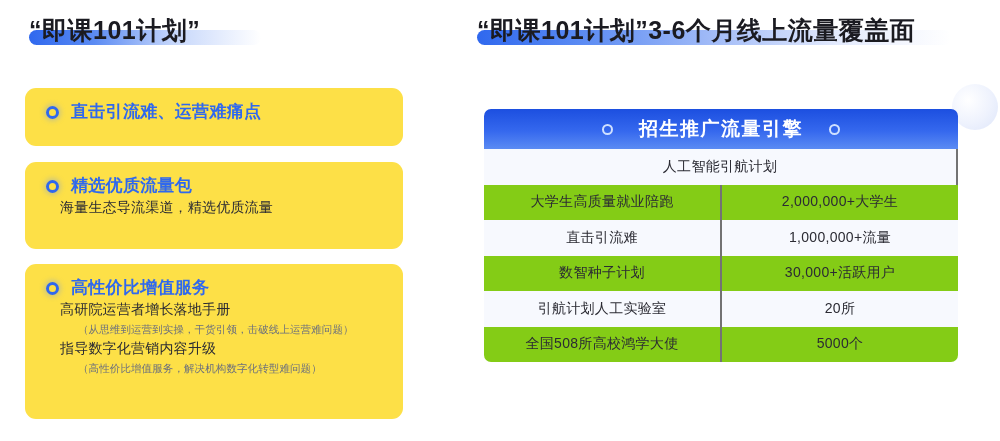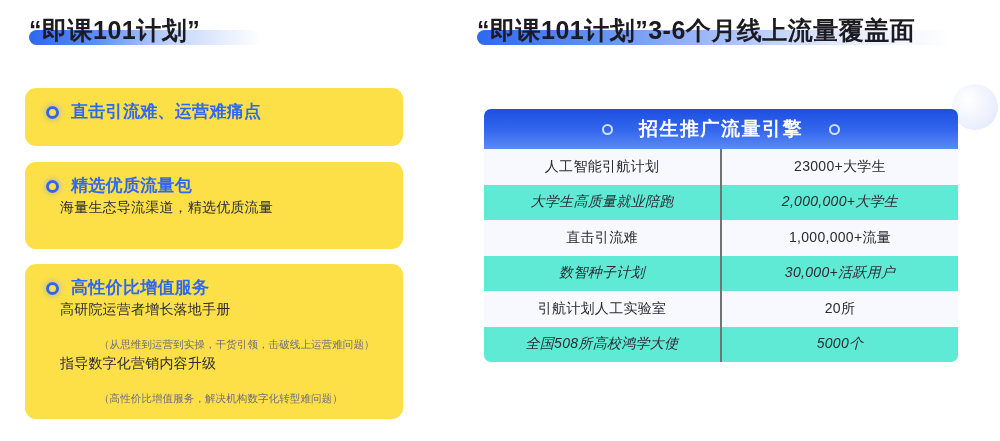--- a/index.html
+++ b/index.html
@@ -100,23 +100,23 @@
     font-weight: normal;
     color: #2b2b33;
     padding-left: 35px;
     line-height: 21px;
     margin-top: 0;
     letter-spacing: 0.2px;
   }
   .card-note {
     font-size: 10.5px;
     color: #6b6f7d;
-    padding-left: 74px;
+    padding-left: 53px;
     line-height: 17px;
-    margin-top: 16px;
+    margin-top: 1px;
     letter-spacing: 0.1px;
   }
 
   
   .right-col {
     position: absolute;
     left: 440px;
     top: 0px;
     width: 560px;
     height: 441px;
@@ -178,21 +178,21 @@
     font-weight: bold;
     color: #ffffff;
     letter-spacing: 1.5px;
   }
 
   .table-row {
     display: flex;
     height: 35.5px;
   }
   .table-row.odd  { background: #f7f9fe; }
-  .table-row.even { background: #5eead4; font-style: italic; }
+  .table-row.even { background: #84cc16; }
 
   .cell {
     flex: 1 1 0;
     display: flex;
     align-items: center;
     justify-content: center;
     font-size: 14px;
     color: #2b2b33;
     letter-spacing: 0.3px;
   }
@@ -250,21 +250,20 @@
   <div class="table">
 
     <div class="table-head">
       <span class="head-ring"></span>
       <span class="head-label">招生推广流量引擎</span>
       <span class="head-ring"></span>
     </div>
 
     <div class="table-row odd">
       <div class="cell left-cell">人工智能引航计划</div>
-      <div class="cell">23000+大学生</div>
     </div>
     <div class="table-row even">
       <div class="cell left-cell">大学生高质量就业陪跑</div>
       <div class="cell">2,000,000+大学生</div>
     </div>
     <div class="table-row odd">
       <div class="cell left-cell">直击引流难</div>
       <div class="cell">1,000,000+流量</div>
     </div>
     <div class="table-row even">

